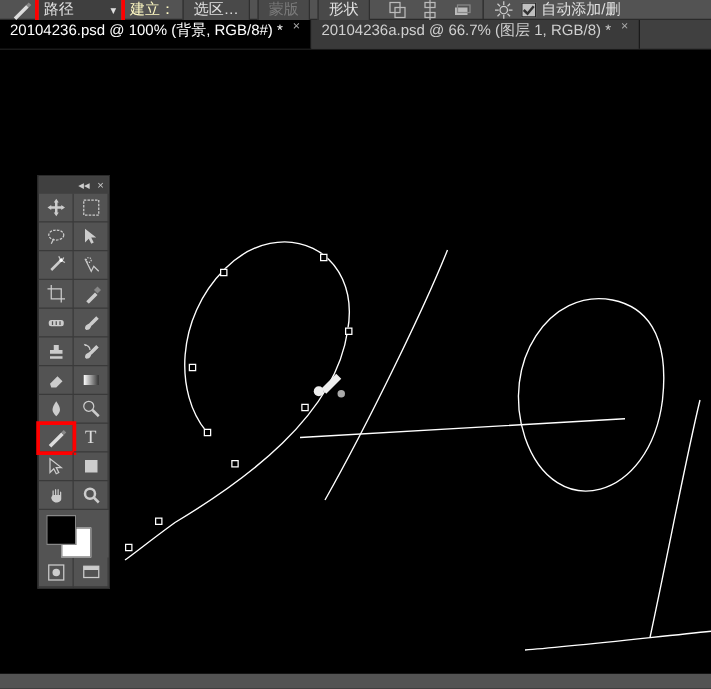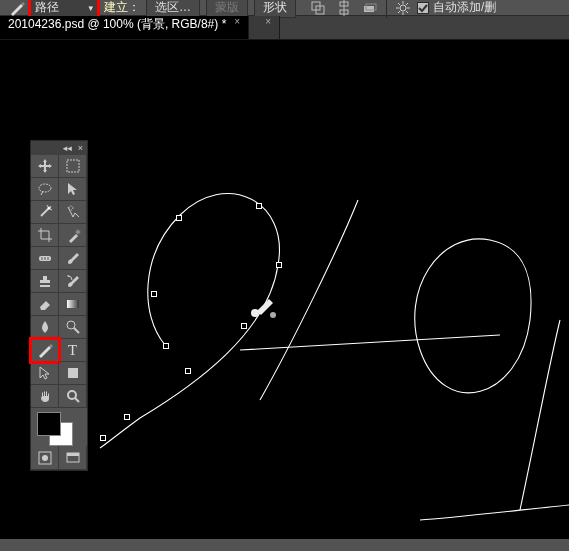--- a/index.html
+++ b/index.html
@@ -123,20 +123,21 @@
     <span>自动添加/删</span>
   </div>
 </div>
 
 <div id="doc-tabs">
   <div class="tab active">
     <span>20104236.psd @ 100% (背景, RGB/8#) *</span>
     <span class="x">×</span>
   </div>
   <div class="tab">
+    <span>20104236a.psd @ 66.7% (图层 1, RGB/8) *</span>
     <span class="x">×</span>
   </div>
 </div>
 
 <div id="canvas-area">
 
   <svg id="path-art" width="569" height="499">
     <g stroke="#ffffff" stroke-width="1.1" fill="none">
 
       <path d="M165 305 C140 275 140 215 180 175 C225 130 290 160 278 225 C268 293 195 345 140 378 C118 394 106 404 100 408"></path>

